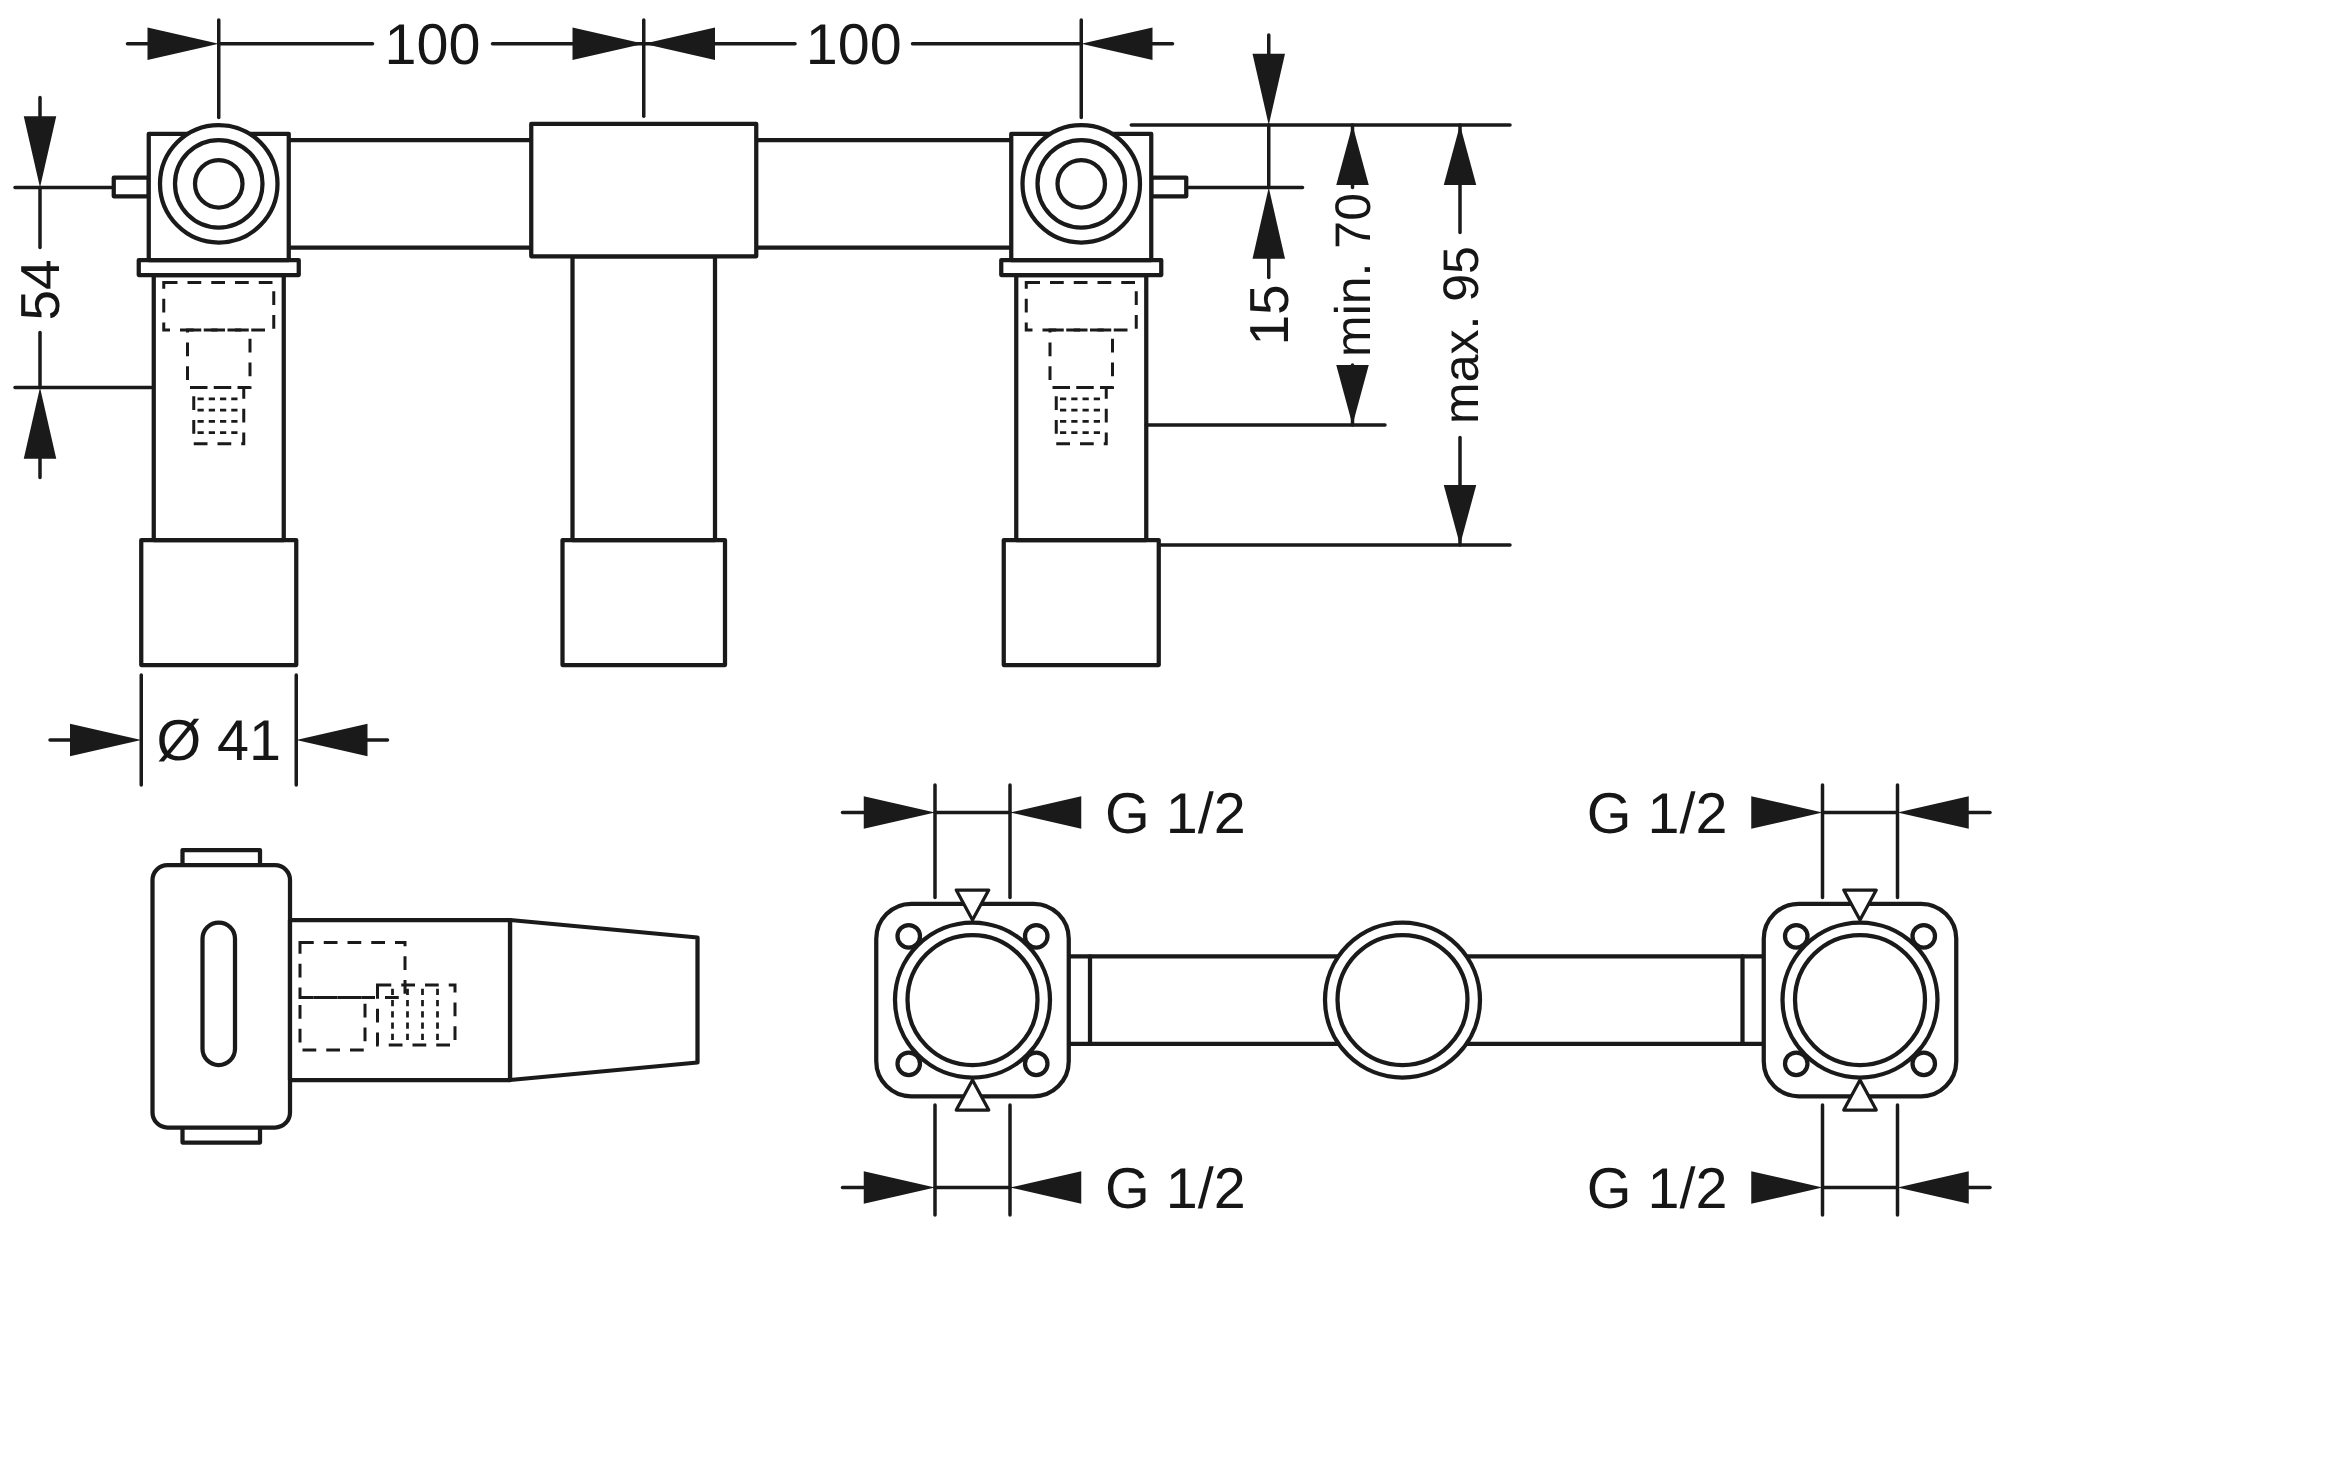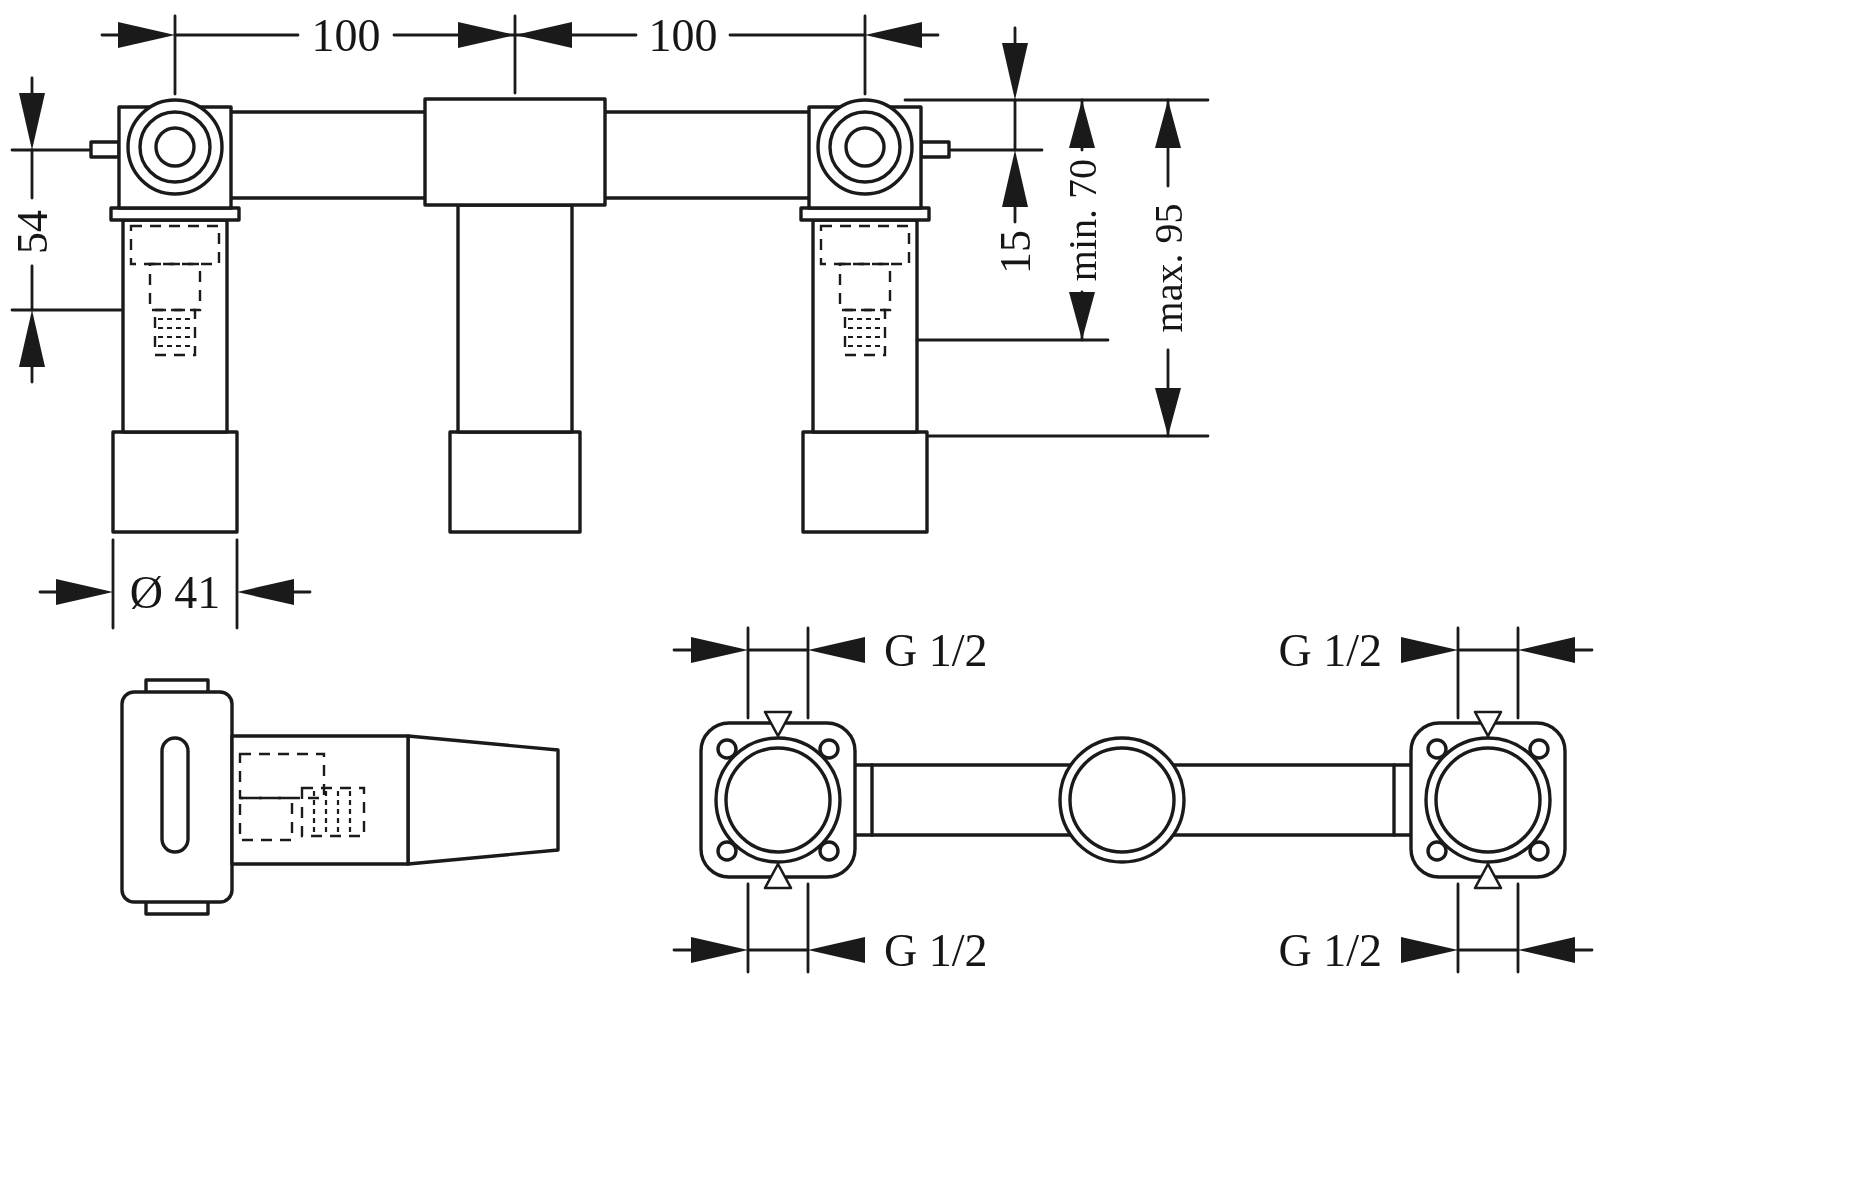--- a/index.html
+++ b/index.html
@@ -1,17 +1,17 @@
 <!DOCTYPE html>
 <html><head>
 <meta charset="utf-8">
 <style>
   html,body{margin:0;padding:0;background:#ffffff;}
   .canvas{position:relative;width:1866px;height:1049px;background:#ffffff;overflow:hidden;
-          font-family:Liberation Serif, serif;}
+          font-family:Liberation Sans, sans-serif;}
   svg{position:absolute;left:0;top:0;width:1866px;height:1185px;display:block;}
   .ln   {stroke:#1a1a1a;stroke-width:3.4;fill:none;stroke-linecap:round;stroke-linejoin:round;}
   .part {stroke:#1a1a1a;stroke-width:3.4;fill:#ffffff;stroke-linejoin:round;}
   .thin {stroke:#1a1a1a;stroke-width:2.8;fill:none;stroke-linecap:round;}
   .dash {stroke:#1a1a1a;stroke-width:2.4;fill:none;stroke-dasharray:11 8;stroke-linecap:butt;}
   .hatch{stroke:#1a1a1a;stroke-width:2.2;fill:none;stroke-dasharray:5 4;}
   .arr  {fill:#1a1a1a;stroke:none;}
   .harr {fill:#ffffff;stroke:#1a1a1a;stroke-width:2.6;stroke-linejoin:round;}
   text  {fill:#161616;}
   .t46{font-size:46px;} .t44{font-size:44px;} .t40{font-size:40px;}

